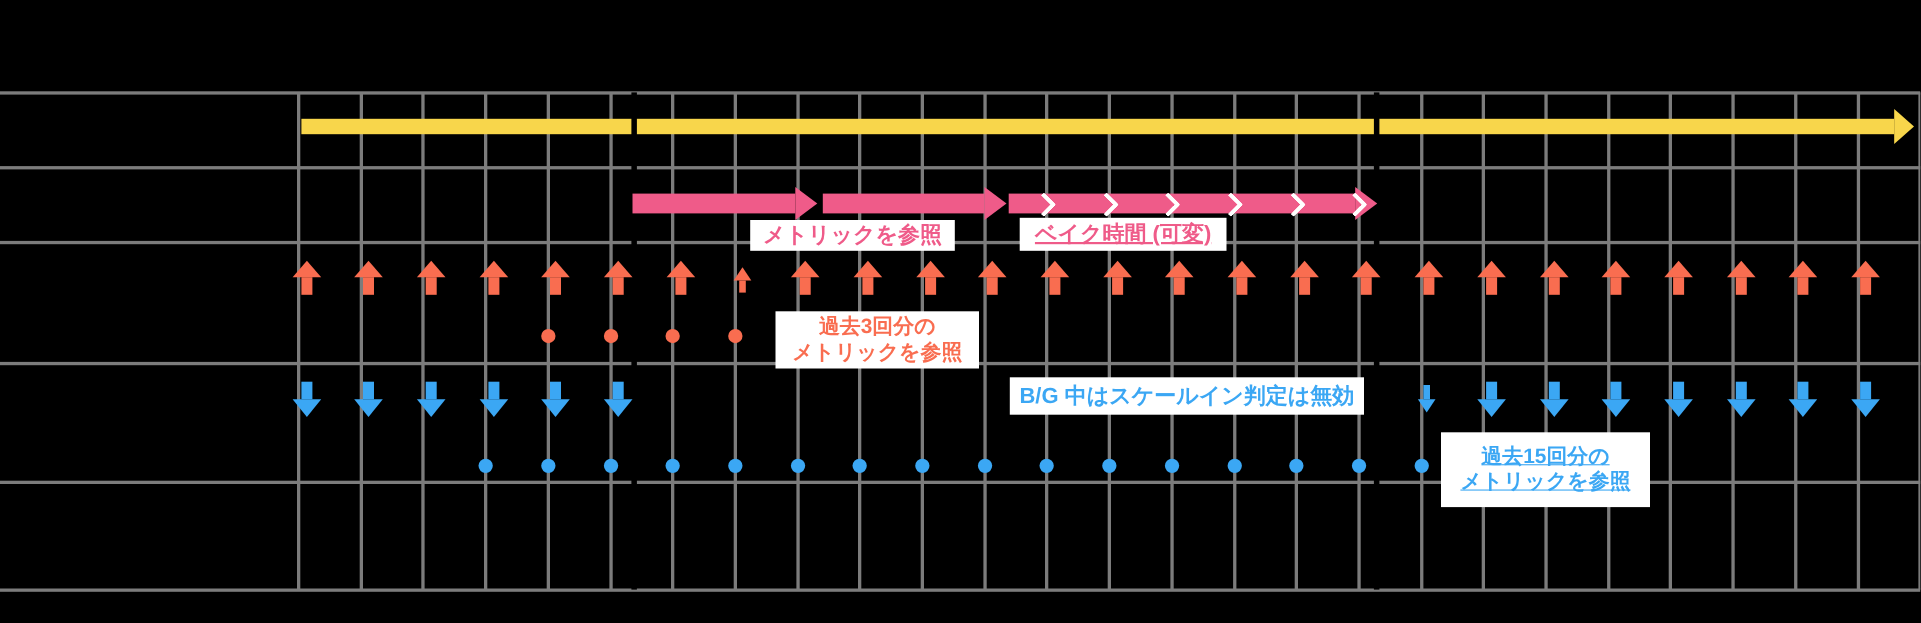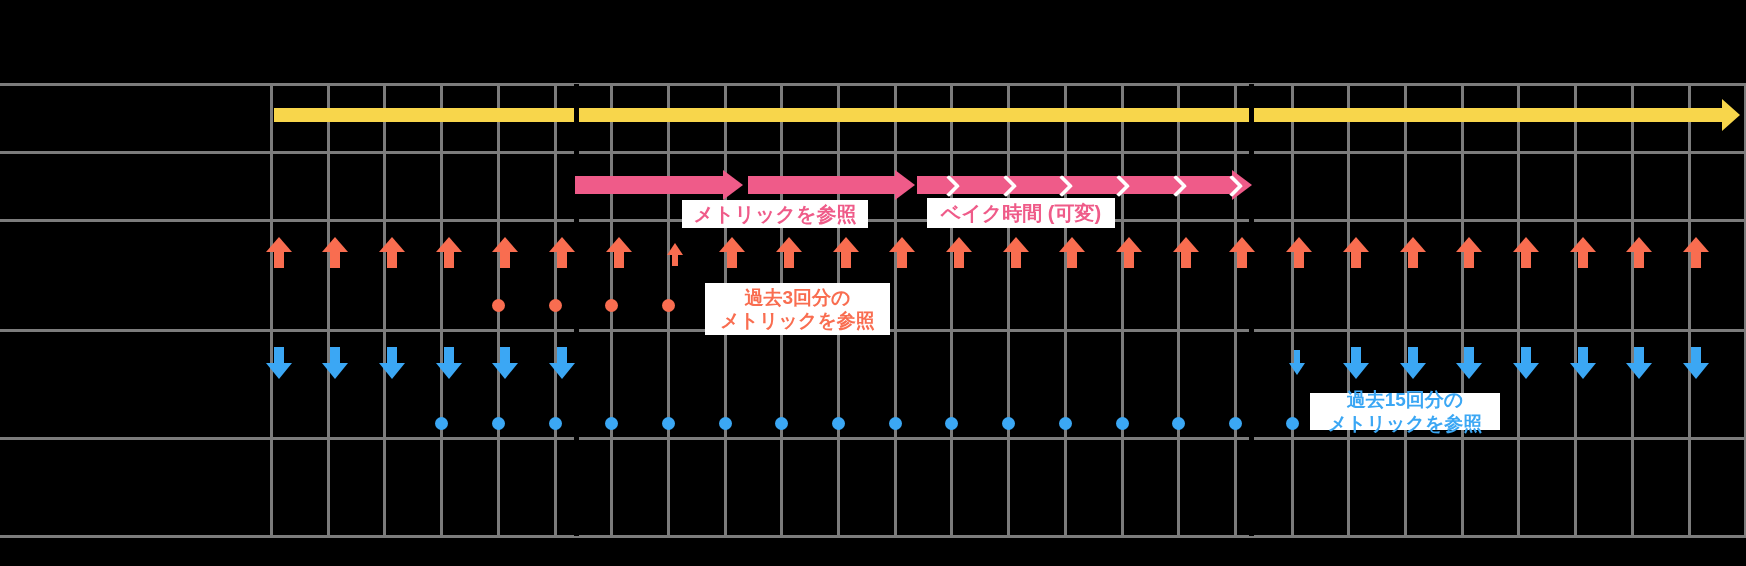--- a/index.html
+++ b/index.html
@@ -25,44 +25,47 @@
   .chev{position:absolute;width:12px;height:12px;border-top:4px solid #fff;
         border-right:4px solid #fff;transform:rotate(45deg);z-index:5;border-radius:2px;}
   
   .lbl{
     position:absolute;background:#fff;z-index:6;
     display:flex;flex-direction:column;align-items:center;justify-content:center;
     font-weight:600;text-align:center;line-height:1.22;
   }
   .lbl-green  {left:537px;top:142px;width:161px;height:27px;font-size:19px;color:#ef5b89;}
   .lbl-traffic{left:682px;top:200px;width:186px;height:28px;font-size:20px;color:#ef5b89;}
-  .lbl-bake   {left:927px;top:198px;width:188px;height:30px;font-size:20px;color:#ef5b89;}
+  .lbl-bake   {left:927px;top:198px;width:188px;height:30px;font-size:20px;color:#ef5b89;text-decoration:underline;}
   .lbl-outref {left:705px;top:283px;width:185px;height:52px;font-size:19px;color:#f96d50;}
   .lbl-bg     {left:918px;top:343px;width:322px;height:34px;font-size:20px;color:#3ba7f4;}
-  .lbl-inref  {left:1310px;top:393px;width:190px;height:37px;font-size:19px;color:#3ba7f4;}
+  .lbl-inref  {left:1310px;top:393px;width:190px;height:68px;font-size:19px;color:#3ba7f4;text-decoration:underline;}
 </style>
 </head>
 <body>
 
 <div id="stage">
 
 
   <div class="lbl lbl-traffic">
     <span>メトリックを参照</span>
   </div>
 
   <div class="lbl lbl-bake">
     <span>ベイク時間 (可変)</span>
   </div>
 
   <div class="lbl lbl-outref">
     <span>過去3回分の</span>
     <span>メトリックを参照</span>
   </div>
 
+  <div class="lbl lbl-bg">
+    <span>B/G 中はスケールイン判定は無効</span>
+  </div>
 
   <div class="lbl lbl-inref">
     <span>過去15回分の</span>
     <span>メトリックを参照</span>
   </div>
 
 <div class="hline" style="left: 0px; top: 82.5px; width: 1746px; background: rgb(124, 124, 124);"></div>
     <div class="hline" style="left: 0px; top: 150.5px; width: 1746px; background: rgb(124, 124, 124);"></div>
     <div class="hline" style="left: 0px; top: 218.5px; width: 1746px; background: rgb(124, 124, 124);"></div>
     <div class="hline" style="left: 0px; top: 328.5px; width: 1746px; background: rgb(124, 124, 124);"></div>

